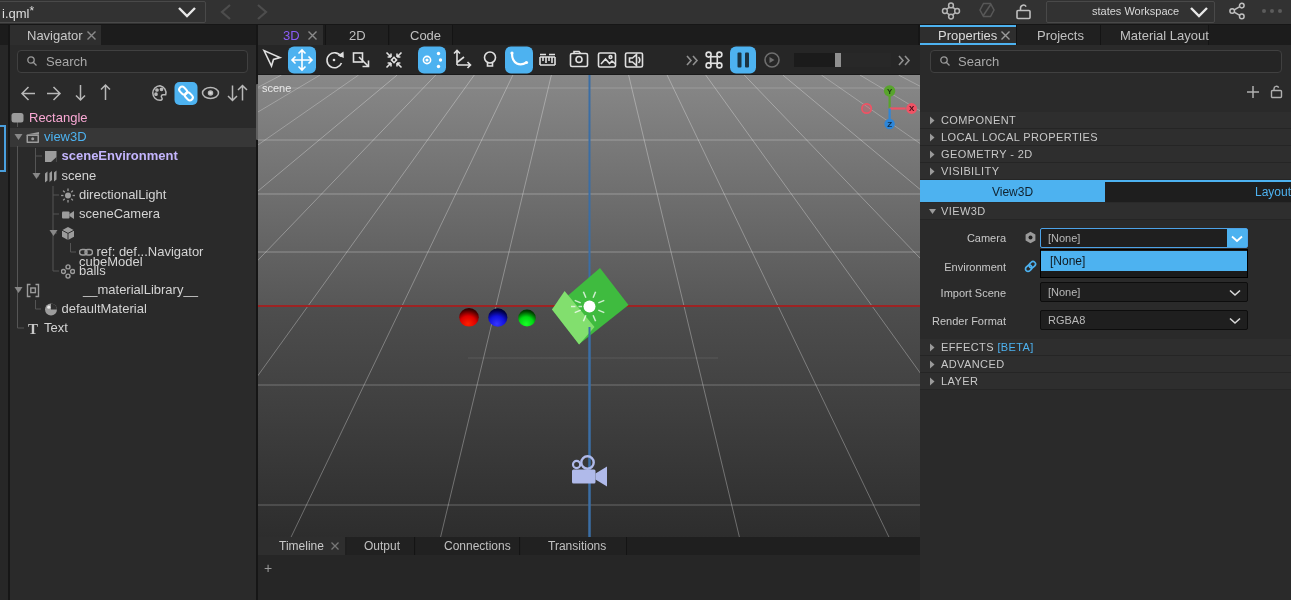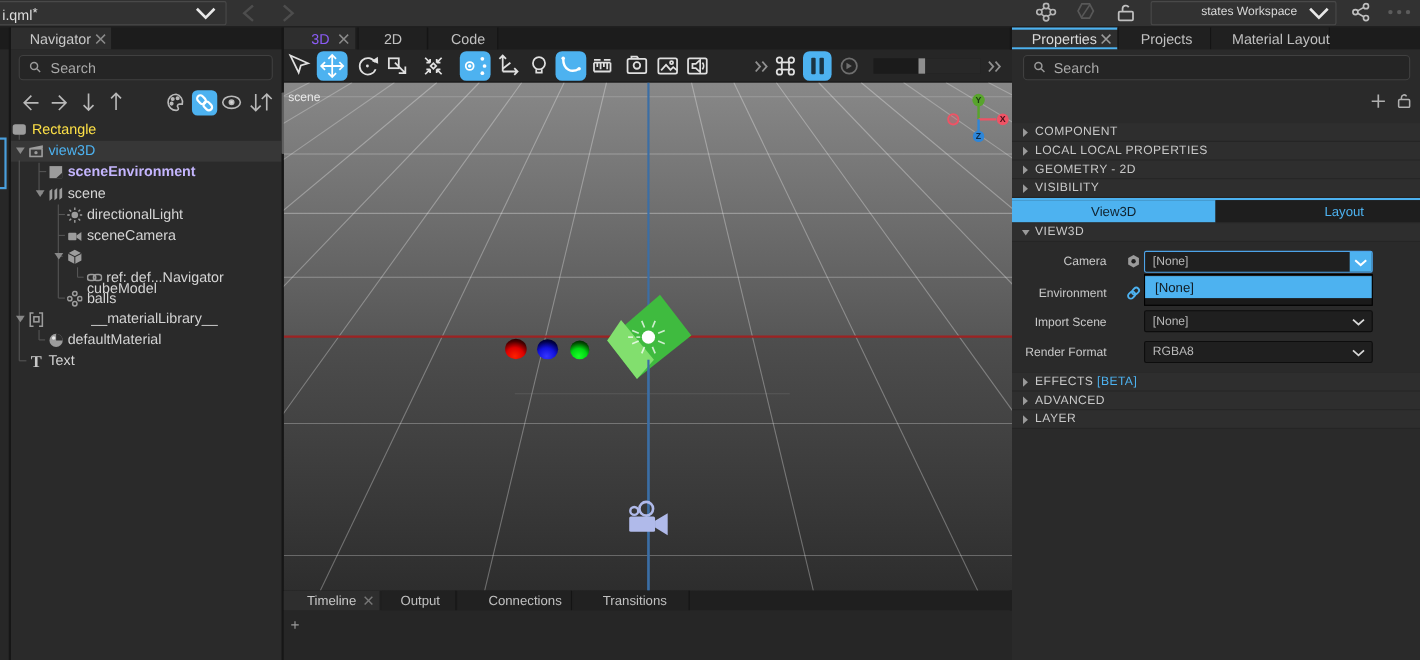--- a/index.html
+++ b/index.html
@@ -125,21 +125,21 @@
       <line x1="53" y1="271" x2="59" y2="271" stroke="#555555" stroke-width="1"></line>
       <line x1="70.5" y1="243" x2="70.5" y2="252" stroke="#555555" stroke-width="1"></line>
       <line x1="70.5" y1="252" x2="76" y2="252" stroke="#555555" stroke-width="1"></line>
       <line x1="35.5" y1="300" x2="35.5" y2="309" stroke="#555555" stroke-width="1"></line>
       <line x1="35.5" y1="309" x2="41" y2="309" stroke="#555555" stroke-width="1"></line>
       <line x1="17.5" y1="122" x2="17.5" y2="127" stroke="#555555" stroke-width="1"></line>
     </svg>
 <svg class="abs" style="left:11px;top:111px;" width="14" height="15" viewBox="0 0 14 15">
       <rect x="0.5" y="2" width="12" height="9.5" rx="2.5" fill="#9c9c9c"></rect>
     </svg>
-<div class="abs txt" style="left:29px;top:110px;font-size:13px;color:#fde047;">Rectangle</div>
+<div class="abs txt" style="left:29px;top:110px;font-size:13px;color:#f9a8d4;">Rectangle</div>
 <svg class="abs" style="left:14.0px;top:133px;" width="9" height="8" viewBox="0 0 9 8">
       <path d="M0.5 1 L8.5 1 L4.5 7 Z" fill="#888888"></path>
     </svg>
 <svg class="abs" style="left:26.0px;top:130px;" width="14" height="15" viewBox="0 0 14 15">
       <rect x="0.5" y="4.5" width="12.5" height="8.5" rx="0.8" fill="#9c9c9c"></rect>
       <path d="M0.5 4.5 L13 2 L13 4.5 Z" fill="#9c9c9c"></path>
       <rect x="2" y="6" width="9.5" height="5.5" fill="#3a3a3a"></rect>
       <circle cx="6.7" cy="8.8" r="1.5" fill="#9c9c9c"></circle>
     </svg>
 <div class="abs txt" style="left:44.0px;top:129px;font-size:13px;color:#4db2f0;">view3D</div>
@@ -427,21 +427,21 @@
     </svg>
     <div class="abs txt" style="left:941px;top:148px;font-size:11px;letter-spacing:0.4px;color:#c8c8c8;">GEOMETRY - 2D</div>
 <div class="abs" style="left:920px;top:163px;width:371px;height:17px;background:#2e2e2e;border-bottom:1px solid #252525;"></div>
     <svg class="abs" style="left:928px;top:167px;" width="9" height="9" viewBox="0 0 9 9">
       <path d="M2 0.5 L6.5 4.5 L2 8.5 Z" fill="#9a9a9a"></path>
     </svg>
     <div class="abs txt" style="left:941px;top:165px;font-size:11px;letter-spacing:0.4px;color:#c8c8c8;">VISIBILITY</div>
 
 <div class="abs" style="left:920px;top:180px;width:371px;height:2px;background:#4db2f0;"></div>
 <div class="abs" style="left:920px;top:182px;width:185px;height:20px;background:#4db2f0;text-align:center;"><span style="font-size:12px;color:#10222e;line-height:20px;">View3D</span></div>
-<div class="abs" style="left:1105px;top:182px;width:186px;height:20px;background:#1e1e1e;text-align:center;padding-left:48px;"><span style="font-size:12px;color:#4db2f0;line-height:20px;">Layout</span></div>
+<div class="abs" style="left:1105px;top:182px;width:186px;height:20px;background:#1e1e1e;text-align:right;padding-left:48px;"><span style="font-size:12px;color:#4db2f0;line-height:20px;">Layout</span></div>
 
 <div class="abs" style="left:920px;top:203px;width:371px;height:17px;background:#2e2e2e;border-bottom:1px solid #252525;"></div>
     <svg class="abs" style="left:928px;top:207px;" width="9" height="9" viewBox="0 0 9 9">
       <path d="M1 2 L8 2 L4.5 7 Z" fill="#9a9a9a"></path>
     </svg>
     <div class="abs txt" style="left:941px;top:205px;font-size:11px;letter-spacing:0.4px;color:#c8c8c8;">VIEW3D</div>
 <div class="abs txt" style="left:820px;top:232px;width:186px;text-align:right;font-size:11px;color:#c8c8c8;">Camera</div>
 <svg class="abs" style="left:1024px;top:231px;" width="13" height="13" viewBox="0 0 13 13">
       <path d="M6.5 0.8 L11.4 3.6 L11.4 9.4 L6.5 12.2 L1.6 9.4 L1.6 3.6 Z" fill="#9a9a9a"></path>
       <circle cx="6.5" cy="6.5" r="2" fill="#1f1f1f"></circle>

